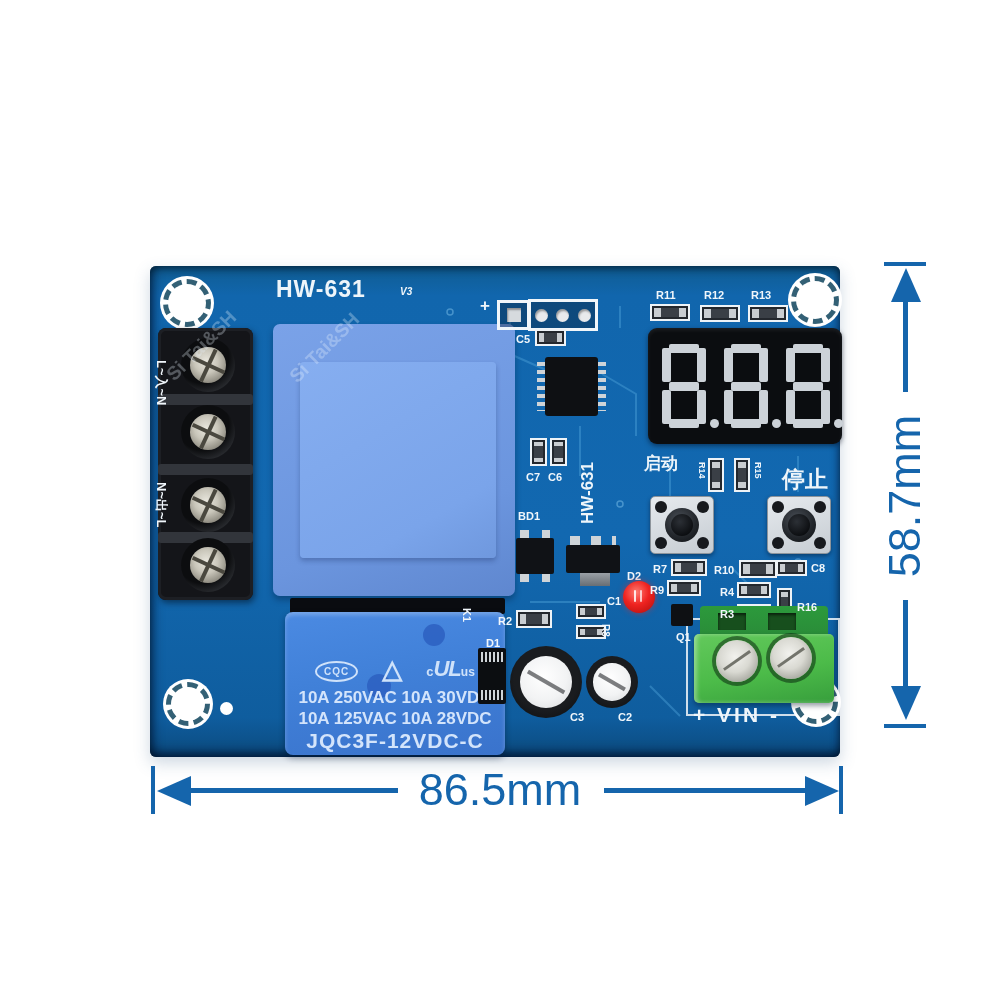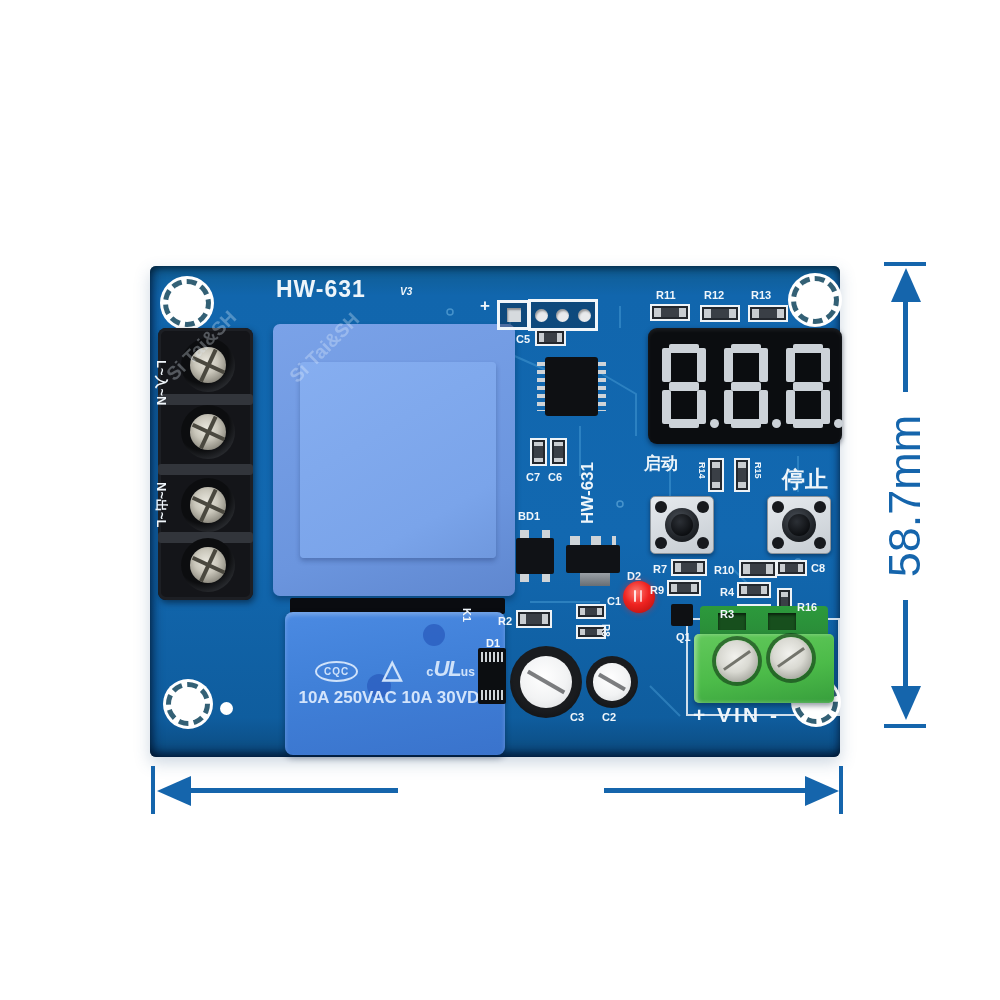--- a/index.html
+++ b/index.html
@@ -208,20 +208,22 @@
 
     <div id="relay">
       <div class="relay-dot" style="left:138px;top:12px;width:22px;height:22px;"></div>
       <div class="relay-dot" style="left:82px;top:62px;width:24px;height:24px;"></div>
       <div class="certs">
         <span class="cqc-oval">CQC</span>
         <span class="tri">△</span>
         <span class="ulmark"><span>c</span><b>UL</b><small>us</small></span>
       </div>
       <div class="relay-line" style="top:76px;font-size:17px;">10A 250VAC 10A 30VDC</div>
+      <div class="relay-line" style="top:97px;font-size:17px;">10A 125VAC 10A 28VDC</div>
+      <div class="relay-line" style="top:117px;font-size:21px;letter-spacing:1px;">JQC3F-12VDC-C</div>
     </div>
     <div class="lbl rot90" style="left:322px;top:342px;">K1</div>
 
     <div class="silk" style="left:330px;top:30px;font-size:17px;">+</div>
     <div class="pinbox" style="left:347px;top:34px;width:27px;height:24px;">
         <span class="pad-square"></span>
       </div>
     <div class="pinbox" style="left:378px;top:33px;width:64px;height:26px;">
         <span class="pad-round"></span>
         <span class="pad-round"></span>
@@ -335,21 +337,21 @@
     <div class="smd" style="left:426px;top:359px;width:30px;height:14px;"></div>
     <div class="lbl rot90" style="left:460px;top:358px;font-size:10px;">R8</div>
     <div class="lbl" style="left:348px;top:350px;">R2</div>
     <div class="smd" style="left:366px;top:344px;width:36px;height:18px;"></div>
     <div class="lbl" style="left:336px;top:372px;">D1</div>
     <div id="d1"></div>
 
     <div class="ecap" style="left:360px;top:380px;width:72px;height:72px;"></div>
     <div class="lbl" style="left:420px;top:446px;">C3</div>
     <div class="ecap" style="left:436px;top:390px;width:52px;height:52px;"></div>
-    <div class="lbl" style="left:452px;top:446px;">C2</div>
+    <div class="lbl" style="left:468px;top:446px;">C2</div>
 
     <div id="vin-outline"></div>
     <div id="vin-term">
       <div class="top">
           <i></i>
           <i></i>
         </div>
       <div class="body"></div>
       <div class="gscrew" style="left:22px;top:34px;width:42px;height:42px;"></div>
       <div class="gscrew" style="left:76px;top:31px;width:42px;height:42px;"></div>
@@ -357,20 +359,21 @@
     <div class="silk" style="left:543px;top:437px;font-size:21px;letter-spacing:3px;z-index:6;">+ VIN -</div>
 
   </div>
 
   <div class="dim" style="left:151px;top:766px;width:4px;height:48px;"></div>
   <div class="dim" style="left:839px;top:766px;width:4px;height:48px;"></div>
   <div class="dim" style="left:186px;top:788px;width:212px;height:5px;"></div>
   <div class="dim" style="left:604px;top:788px;width:204px;height:5px;"></div>
   <div class="arrow" style="left:157px;top:776px;border-top:15px solid transparent;border-bottom:15px solid transparent;border-right:34px solid #1565ac;"></div>
   <div class="arrow" style="left:805px;top:776px;border-top:15px solid transparent;border-bottom:15px solid transparent;border-left:34px solid #1565ac;"></div>
+  <div class="dim-label" style="left:400px;top:762px;width:200px;height:56px;line-height:56px;text-align:center;font-size:45px;">86.5mm</div>
 
   <div class="dim" style="left:884px;top:262px;width:42px;height:4px;"></div>
   <div class="dim" style="left:884px;top:724px;width:42px;height:4px;"></div>
   <div class="dim" style="left:903px;top:300px;width:5px;height:92px;"></div>
   <div class="dim" style="left:903px;top:600px;width:5px;height:88px;"></div>
   <div class="arrow" style="left:891px;top:268px;border-left:15px solid transparent;border-right:15px solid transparent;border-bottom:34px solid #1565ac;"></div>
   <div class="arrow" style="left:891px;top:686px;border-left:15px solid transparent;border-right:15px solid transparent;border-top:34px solid #1565ac;"></div>
   <div style="position:absolute;left:855px;top:392px;width:100px;height:208px;display:flex;align-items:center;justify-content:center;z-index:10;">
     <span class="dim-label rotm90" style="position:static;font-size:45px;">58.7mm</span>
   </div>

